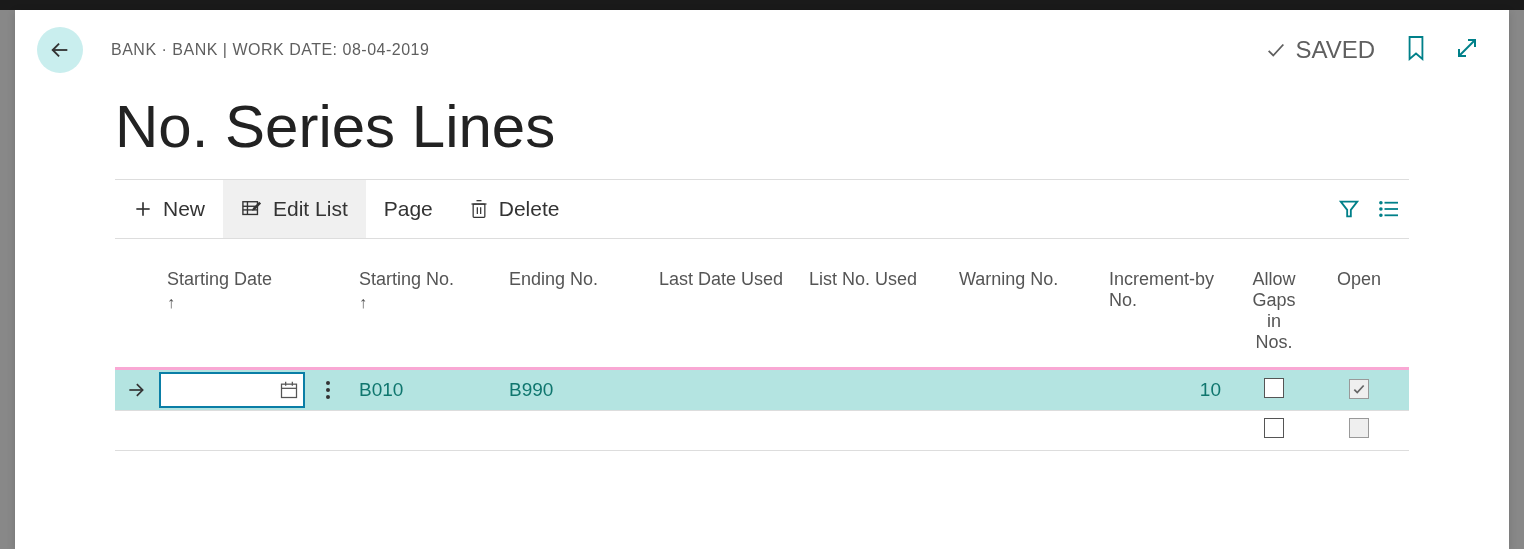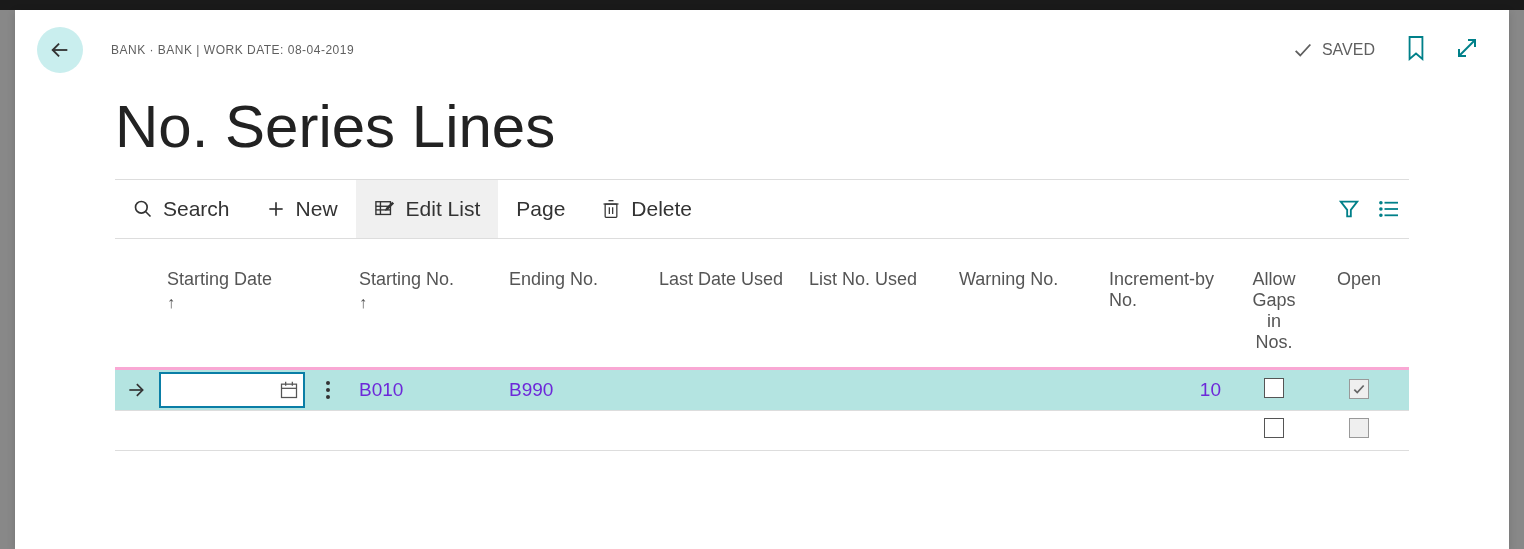--- a/index.html
+++ b/index.html
@@ -41,29 +41,29 @@
     height: 46px;
     border-radius: 50%;
     background: #c9eeee;
     display: flex;
     align-items: center;
     justify-content: center;
     cursor: pointer;
     margin-right: 28px;
   }
   .breadcrumb {
-    font-size: 12px;
+    font-size: 16px;
     color: #5f5f5f;
     letter-spacing: 0.5px;
     flex: 1;
   }
   .saved {
     display: flex;
     align-items: center;
-    font-size: 16px;
+    font-size: 24px;
     color: #5f5f5f;
     margin-right: 30px;
   }
   .saved svg { margin-right: 8px; }
   .header-icons {
     display: flex;
     gap: 28px;
     align-items: center;
   }
   .header-icons div { cursor: pointer; }
@@ -127,21 +127,21 @@
     display: block;
     margin-top: 4px;
     font-size: 16px;
     color: #555;
   }
   td {
     border-bottom: 1px solid #ddd;
     padding: 0;
     height: 40px;
     font-size: 19px;
-    color: #6d28d9;
+    color: #0f766e;
     vertical-align: middle;
   }
   tr.selected td { background: #b4e4e1; }
   .row-arrow {
     display: flex;
     align-items: center;
     justify-content: center;
     height: 100%;
   }
   .date-cell {
@@ -211,27 +211,20 @@
               <polyline points="11 20 4 20 4 13"></polyline>
             </svg>
         </div>
       </div>
     </div>
 
     <div class="page-title">No. Series Lines</div>
 
     <div class="toolbar-wrap">
       <div class="toolbar">
-        <div class="tool-btn">
-          <svg width="20" height="20" viewBox="0 0 24 24" fill="none" stroke="#333" stroke-width="2">
-              <circle cx="10" cy="10" r="7"></circle>
-              <line x1="21" y1="21" x2="15" y2="15"></line>
-            </svg>
-          <span>Search</span>
-        </div>
         <div class="tool-btn">
           <svg width="20" height="20" viewBox="0 0 24 24" fill="none" stroke="#333" stroke-width="2">
               <line x1="12" y1="4" x2="12" y2="20"></line>
               <line x1="4" y1="12" x2="20" y2="12"></line>
             </svg>
           <span>New</span>
         </div>
         <div class="tool-btn active">
           <svg width="22" height="20" viewBox="0 0 24 22" fill="none" stroke="#333" stroke-width="1.5">
               <rect x="2" y="3" width="16" height="14"></rect>

